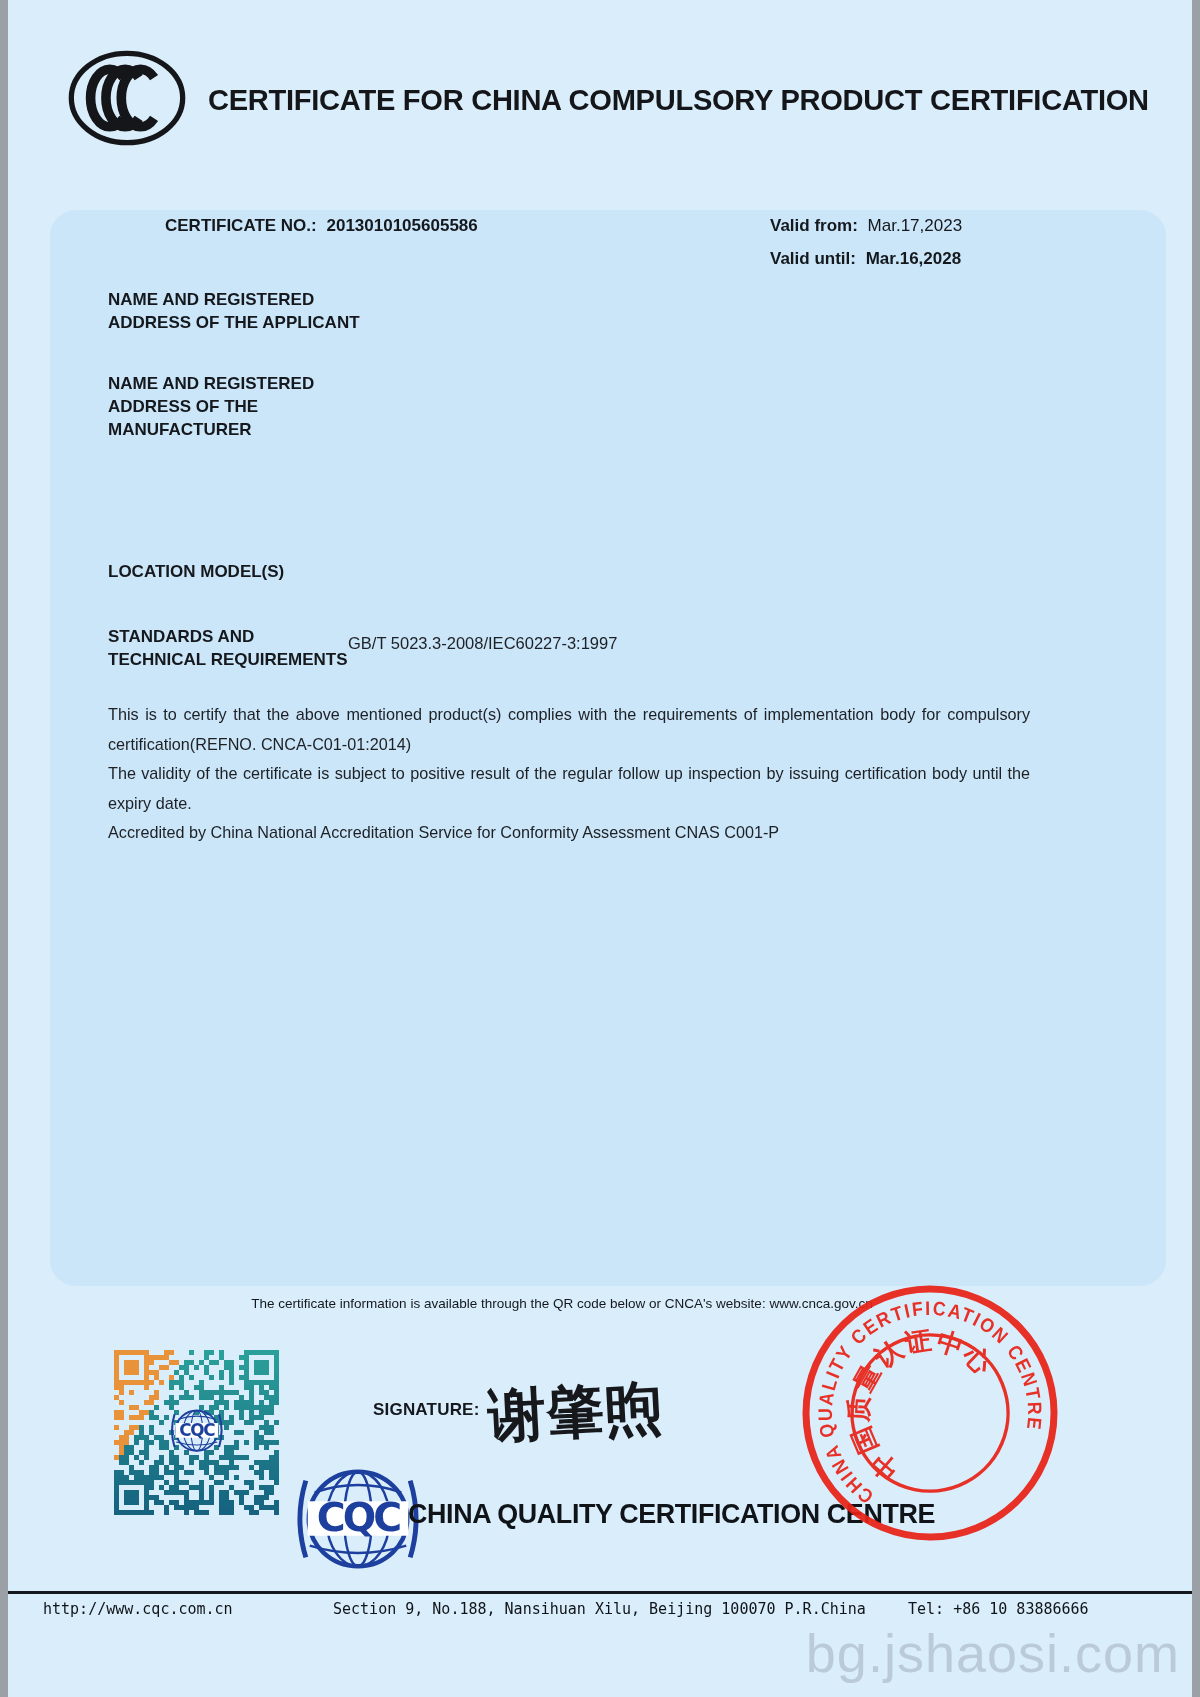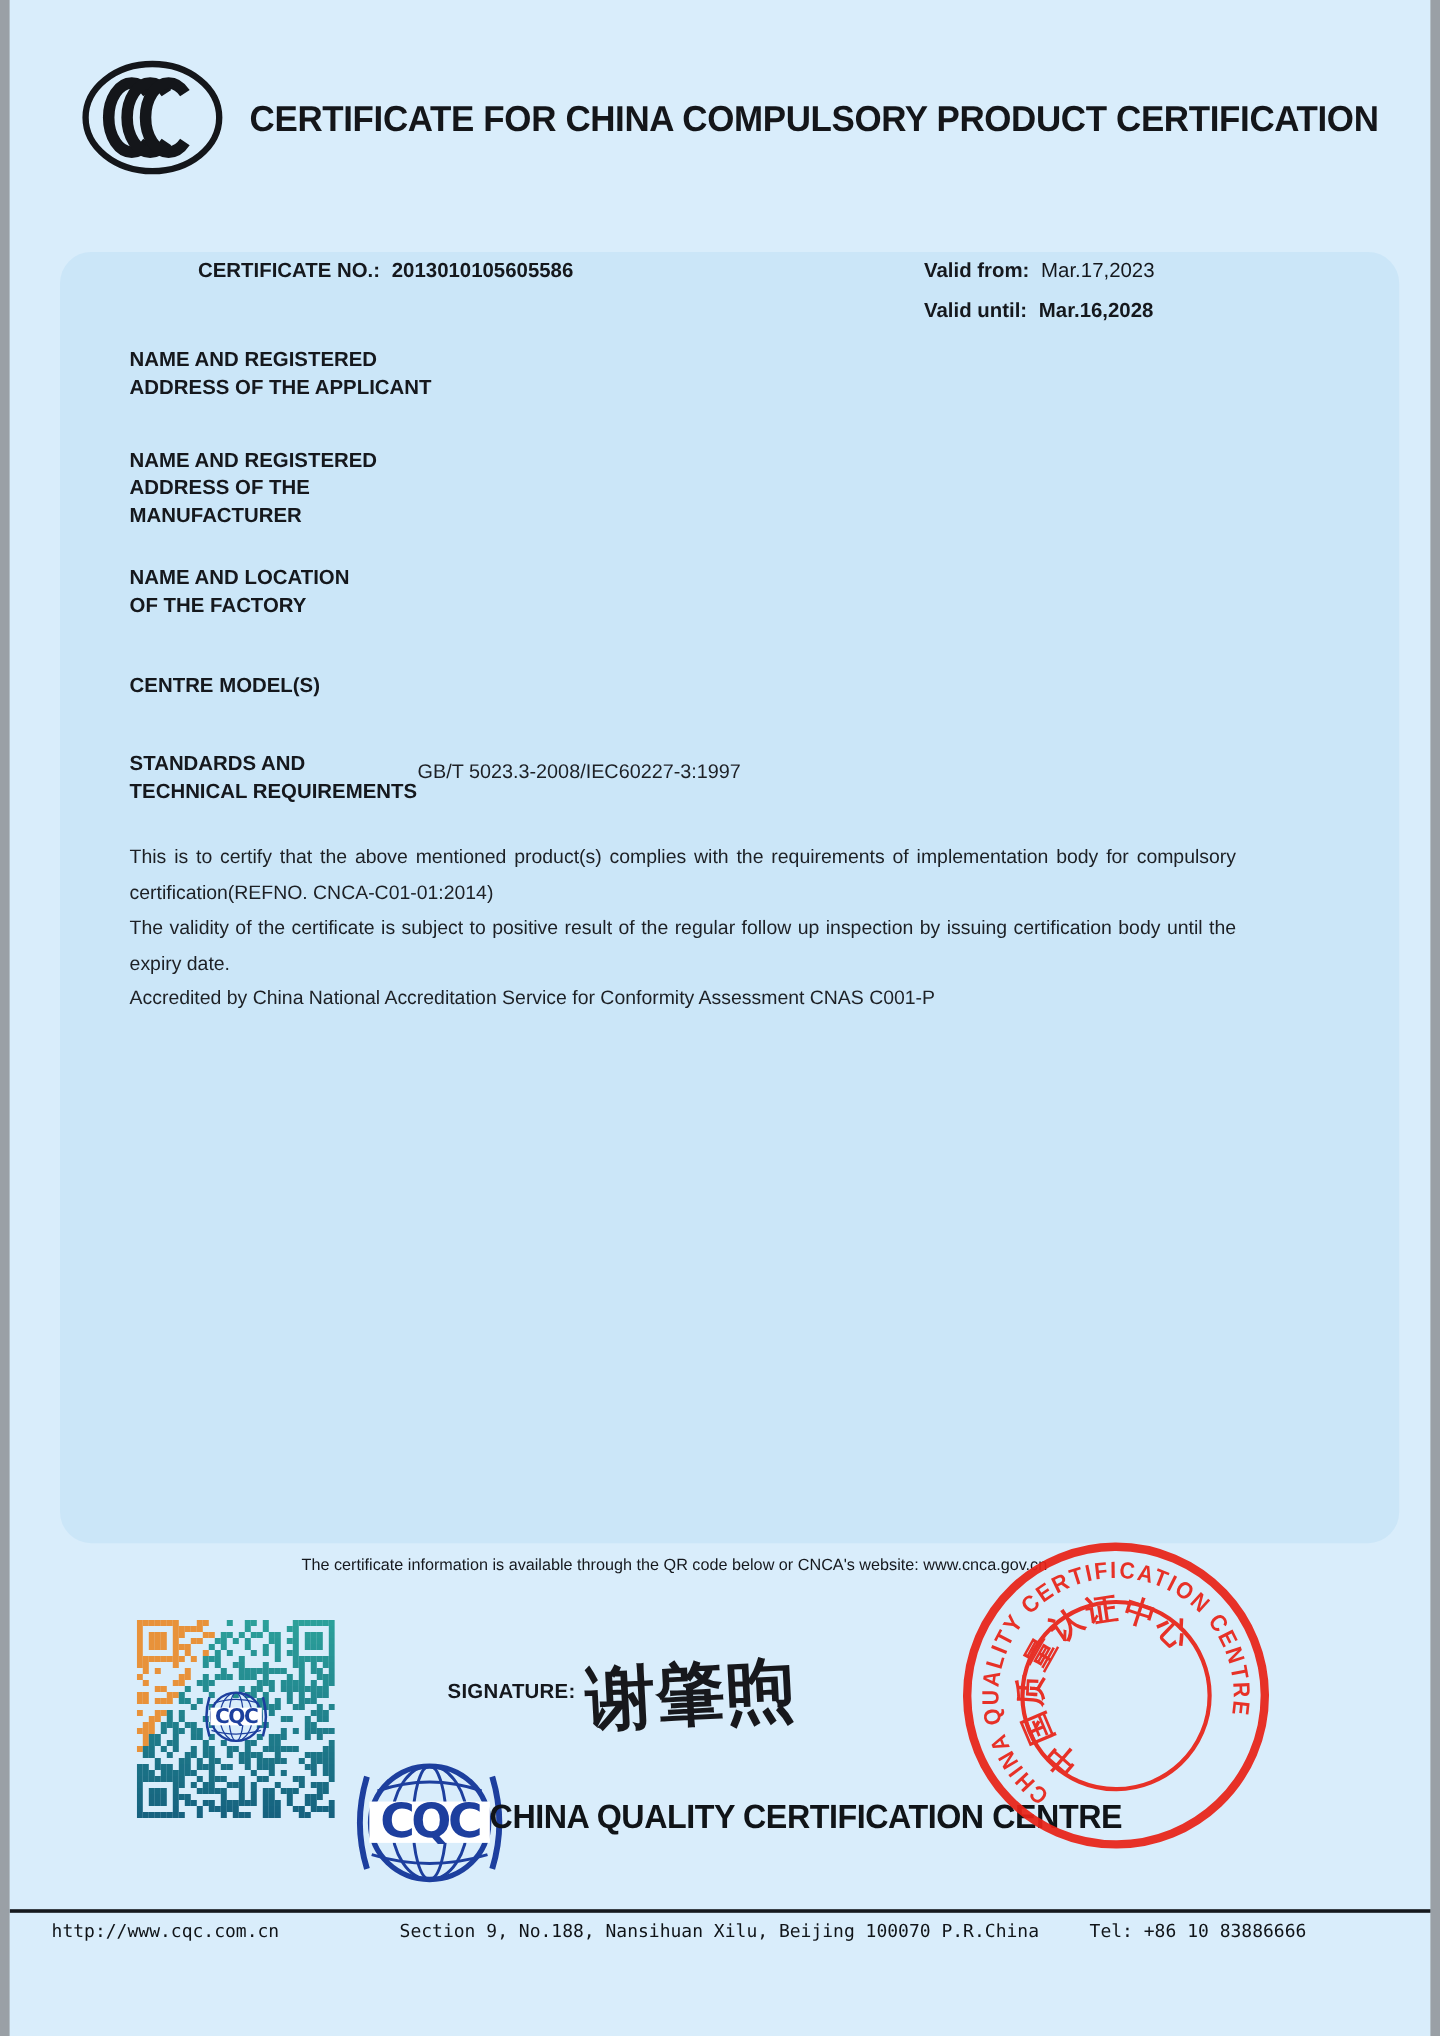--- a/index.html
+++ b/index.html
@@ -75,25 +75,23 @@
 
   <div class="abs lbl" style="left:100px;top:288px;">NAME AND REGISTERED
 ADDRESS OF THE APPLICANT</div>
   <div class="abs val" style="left:340px;top:288px;width:700px;"></div>
 
   <div class="abs lbl" style="left:100px;top:372px;">NAME AND REGISTERED
 ADDRESS OF THE
 MANUFACTURER</div>
   <div class="abs val" style="left:340px;top:372px;width:700px;"></div>
 
-  <div class="abs lbl" style="left:100px;top:470px;">NAME AND LOCATION
-OF THE FACTORY</div>
   <div class="abs val" style="left:340px;top:470px;width:700px;"></div>
 
-  <div class="abs lbl" style="left:100px;top:560px;">CENTRE MODEL(S)</div>
+  <div class="abs lbl" style="left:100px;top:560px;">LOCATION MODEL(S)</div>
 
   <div class="abs lbl" style="left:100px;top:625px;">STANDARDS AND
 TECHNICAL REQUIREMENTS</div>
   <div class="abs val" style="left:340px;top:630px;width:720px;">GB/T 5023.3-2008/IEC60227-3:1997</div>
 
   <div class="abs" style="left:100px;top:700px;width:922px;">
     <p class="para" style="margin-bottom:0;">This is to certify that the above mentioned product(s) complies with the requirements of implementation body for compulsory certification(REFNO. CNCA-C01-01:2014)</p>
     <p class="para" style="margin-top:0;margin-bottom:0;">The validity of the certificate is subject to positive result of the regular follow up inspection by issuing certification body until the expiry date.</p>
     <p class="para short" style="margin-top:0;">Accredited by China National Accreditation Service for Conformity Assessment CNAS C001-P</p>
   </div>
@@ -656,14 +654,15 @@
         <textPath href="#stamp-inner-path" startOffset="0" textLength="226" lengthAdjust="spacingAndGlyphs">中国质量认证中心</textPath>
       </text>
     </g>
   </svg>
 
   <div class="abs footer-line"></div>
   <div class="abs mono" style="left:35px;top:1600px;">http://www.cqc.com.cn</div>
   <div class="abs mono" style="left:325px;top:1600px;">Section 9, No.188, Nansihuan Xilu, Beijing 100070 P.R.China</div>
   <div class="abs mono" style="left:900px;top:1600px;">Tel: +86 10 83886666</div>
 
+  <div class="abs watermark" style="right:12px;top:1622px;">bg.jshaosi.com</div>
 
 </div>
 
 </body></html>

